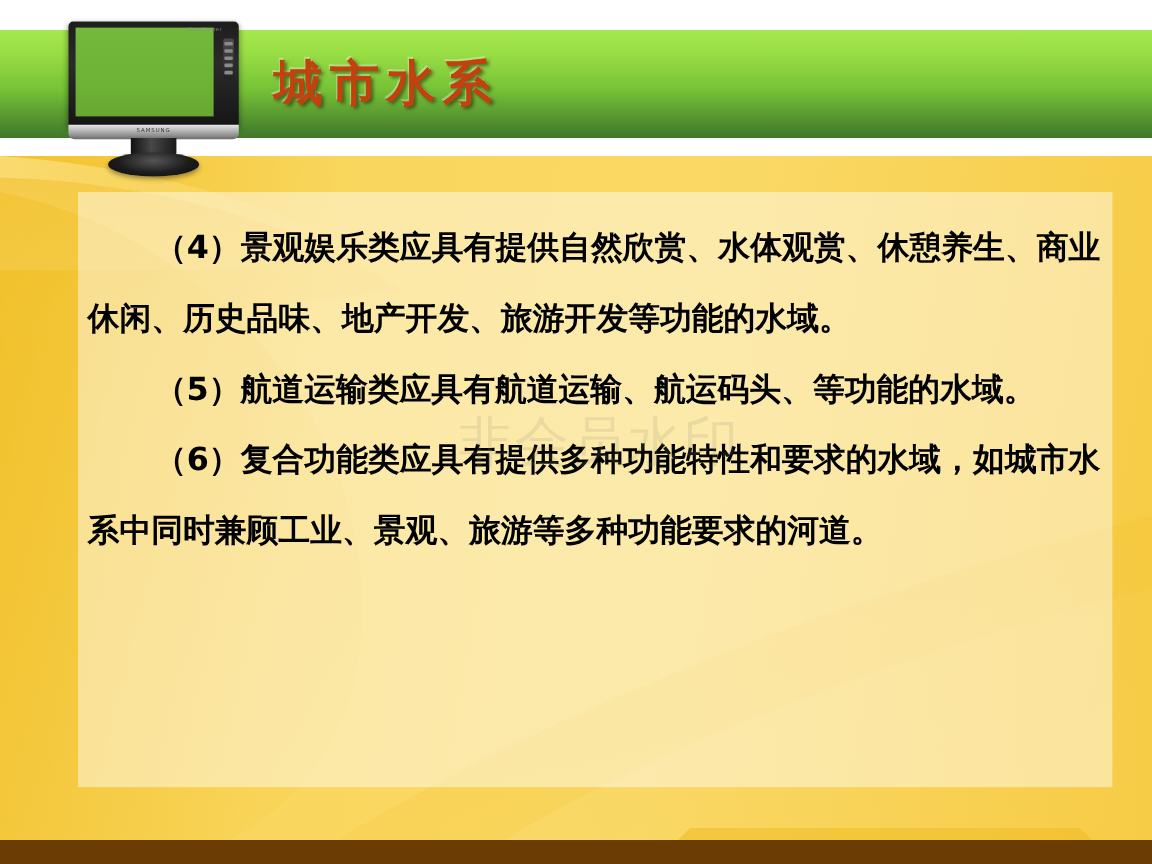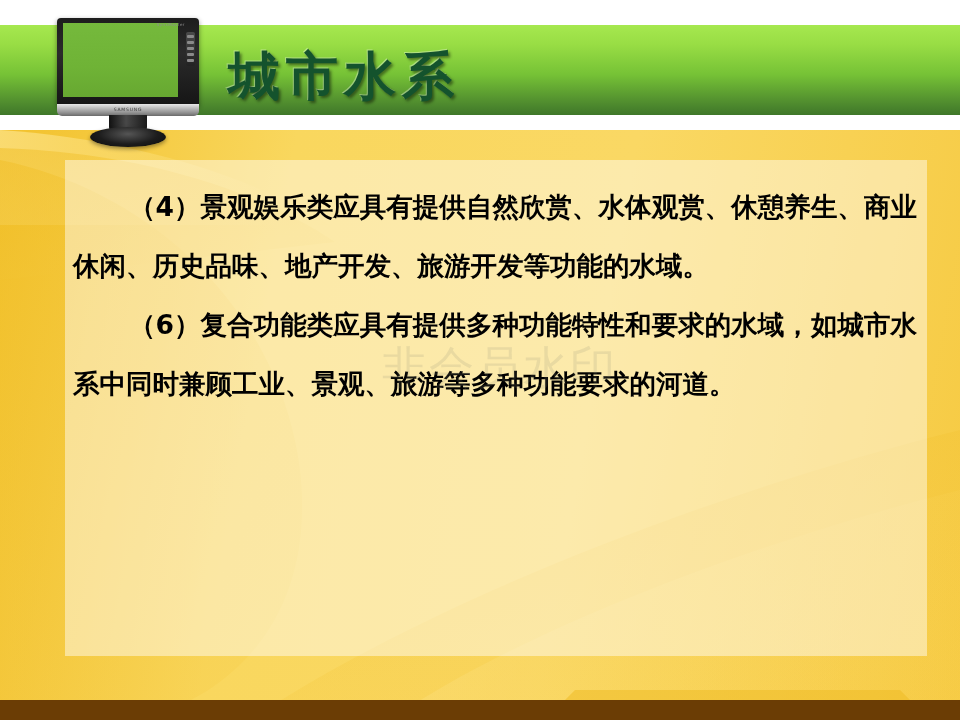--- a/index.html
+++ b/index.html
@@ -55,23 +55,23 @@
     left: 0;
     top: 25px;
     width: 960px;
     height: 90px;
     background: linear-gradient(to bottom, #A6E84F 0%, #98DD44 22%, #76C236 55%, #4E8A2E 88%, #3F7729 100%);
   }
   .header-title {
     position: absolute;
     left: 228px;
     top: 42px;
-    font-size: 52px;
+    font-size: 41px;
     font-weight: bold;
-    color: #14532d;
+    color: #c2410c;
     letter-spacing: 6px;
     text-shadow: 2px 2px 3px rgba(0,0,0,0.45), -1px -1px 0 rgba(255,255,255,0.35);
     font-family: "DejaVu Sans", "Liberation Sans", sans-serif;
     white-space: nowrap;
   }
 
   
   .monitor {
     position: absolute;
     left: 57px;
@@ -261,19 +261,20 @@
     <div class="mon-chin">
       <div class="mon-brand">SAMSUNG</div>
     </div>
     <div class="mon-neck"></div>
     <div class="mon-base"></div>
   </div>
 
   <div class="content-box">
     <div class="content-inner">
       <p class="para">（4）景观娱乐类应具有提供自然欣赏、水体观赏、休憩养生、商业休闲、历史品味、地产开发、旅游开发等功能的水域。</p>
+      <p class="para">（5）航道运输类应具有航道运输、航运码头、等功能的水域。</p>
       <p class="para">（6）复合功能类应具有提供多种功能特性和要求的水域，如城市水系中同时兼顾工业、景观、旅游等多种功能要求的河道。</p>
     </div>
   </div>
 
   <div class="watermark">非会员水印</div>
 
 </div>
 
 </body></html>

